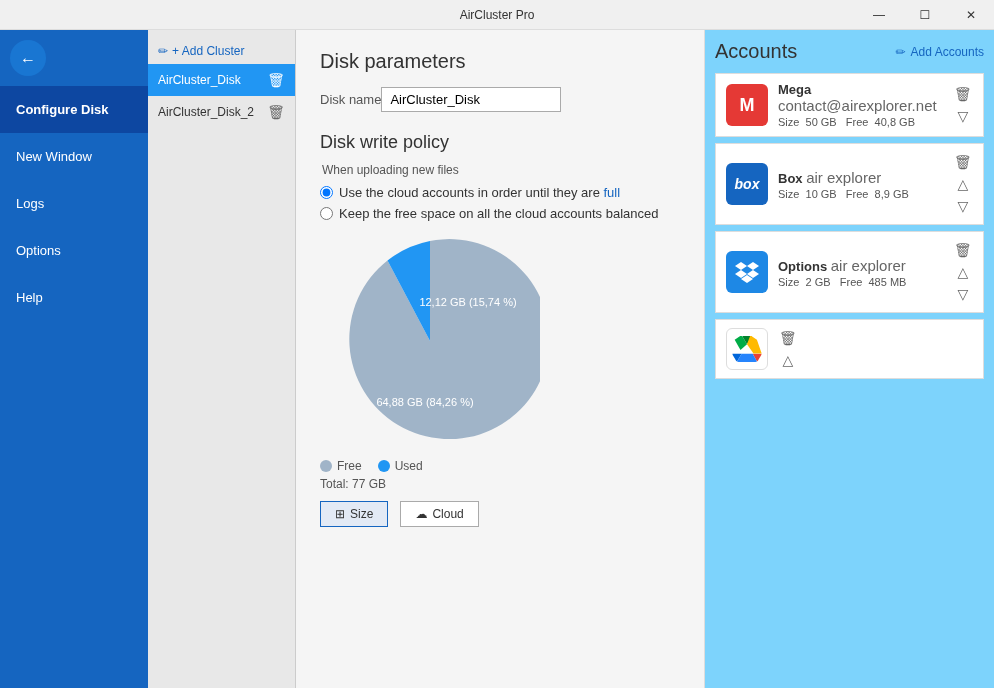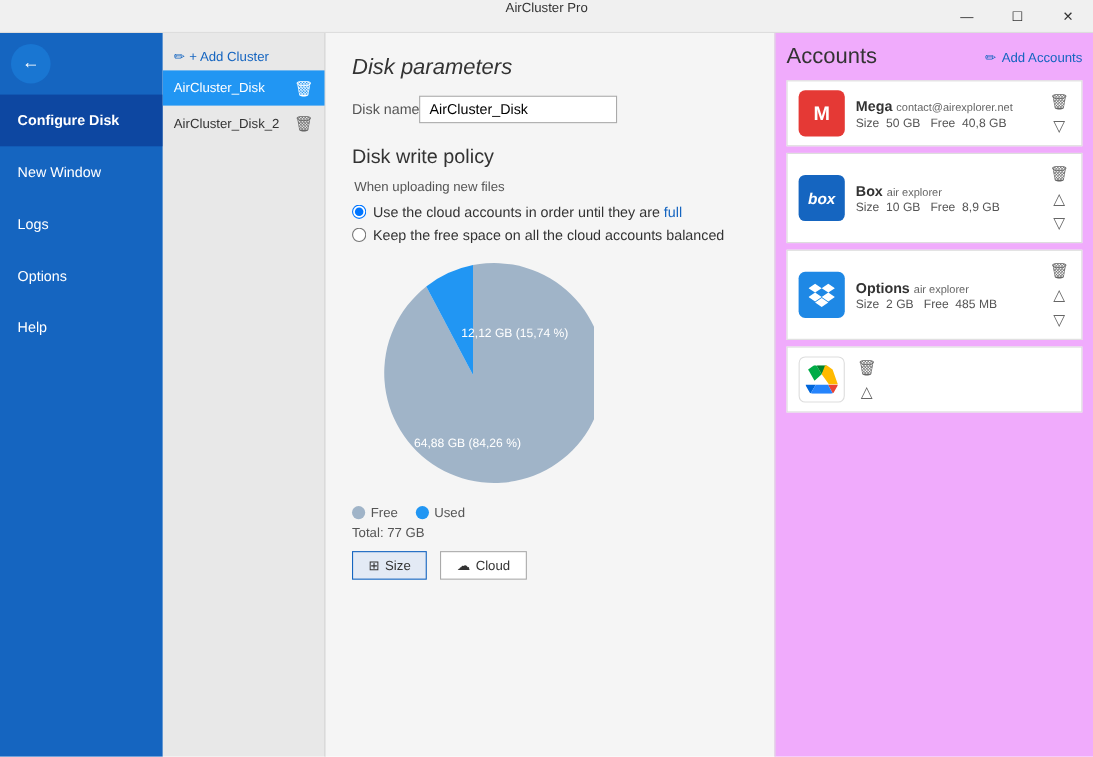--- a/index.html
+++ b/index.html
@@ -3,20 +3,21 @@
   <meta charset="utf-8">
   <style>
     * { box-sizing: border-box; margin: 0; padding: 0; }
     body { font-family: 'Segoe UI', sans-serif; font-size: 13px; background: #fff; width: 994px; height: 688px; overflow: hidden; }
 
     
     .titlebar {
       background: #f0f0f0;
       height: 30px;
       display: flex;
+      align-items: center;
       justify-content: center;
       position: relative;
       border-bottom: 1px solid #ddd;
     }
     .titlebar-title { font-size: 12px; color: #333; }
     .titlebar-controls {
       position: absolute;
       right: 0;
       top: 0;
       display: flex;
@@ -110,21 +111,20 @@
       flex: 1;
       background: #f5f5f5;
       padding: 20px 24px;
       overflow-y: auto;
     }
     .section-title {
       font-size: 20px;
       font-weight: 300;
       color: #333;
       margin-bottom: 14px;
-      font-style: italic;
     }
     .disk-name-row {
       display: flex;
       align-items: center;
       gap: 0;
       margin-bottom: 20px;
     }
     .disk-name-label { font-size: 13px; color: #555; }
     .disk-name-input {
       border: 1px solid #aaa;
@@ -206,21 +206,21 @@
       background: white;
       font-size: 12px;
       cursor: pointer;
       color: #333;
     }
     .chart-btn.active { background: #e3eaf5; border-color: #1565c0; }
 
     
     .accounts-panel {
       width: 290px;
-      background: #f0abfc;
+      background: #7dd3fc;
       border-left: 1px solid #ddd;
       flex-shrink: 0;
       padding: 10px;
     }
     .accounts-header {
       display: flex;
       align-items: center;
       justify-content: space-between;
       margin-bottom: 10px;
     }
@@ -249,21 +249,21 @@
       display: flex;
       align-items: center;
       justify-content: center;
       color: white;
       font-size: 18px;
       font-weight: bold;
       flex-shrink: 0;
     }
     .account-info { flex: 1; }
     .account-name { font-size: 13px; font-weight: 600; color: #333; }
-    .account-email { font-size: 10px; color: #666; }
+    .account-email { font-size: 15px; color: #666; }
     .account-size { font-size: 11px; color: #555; margin-top: 2px; }
     .account-actions {
       display: flex;
       flex-direction: column;
       align-items: center;
       gap: 2px;
     }
     .account-action-btn {
       width: 20px;
       height: 20px;

